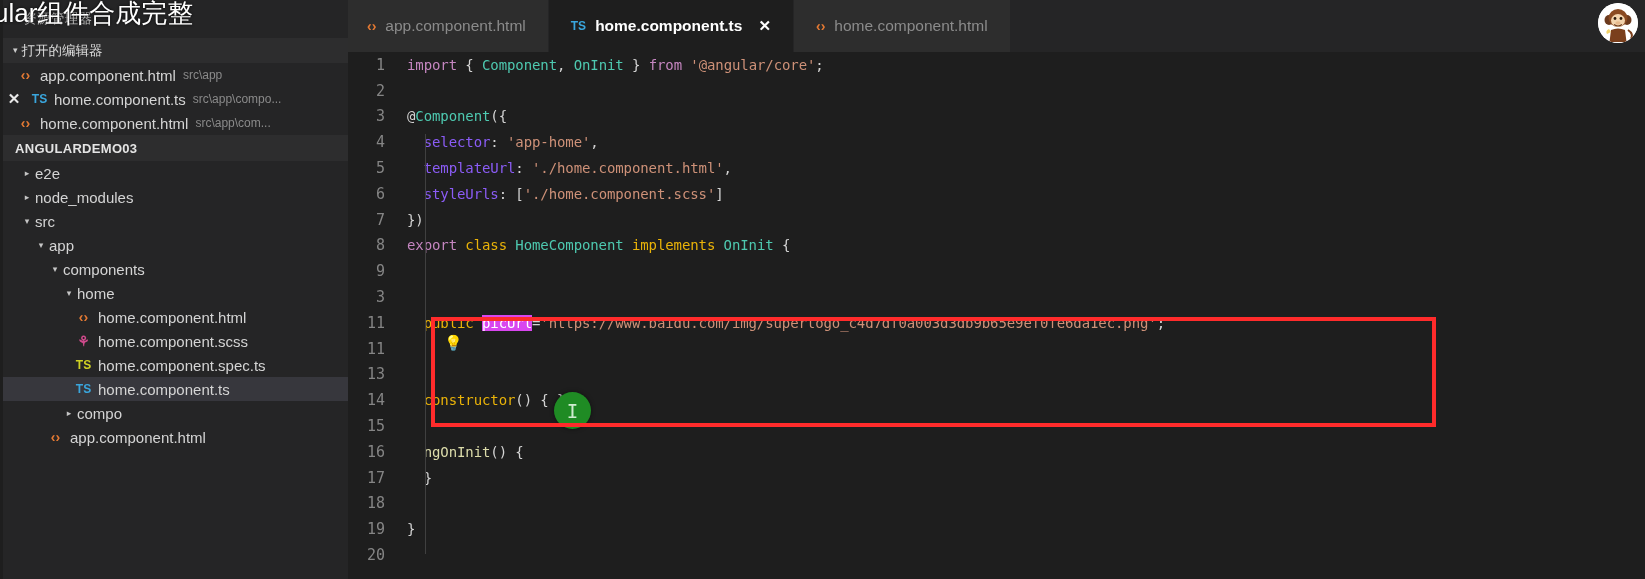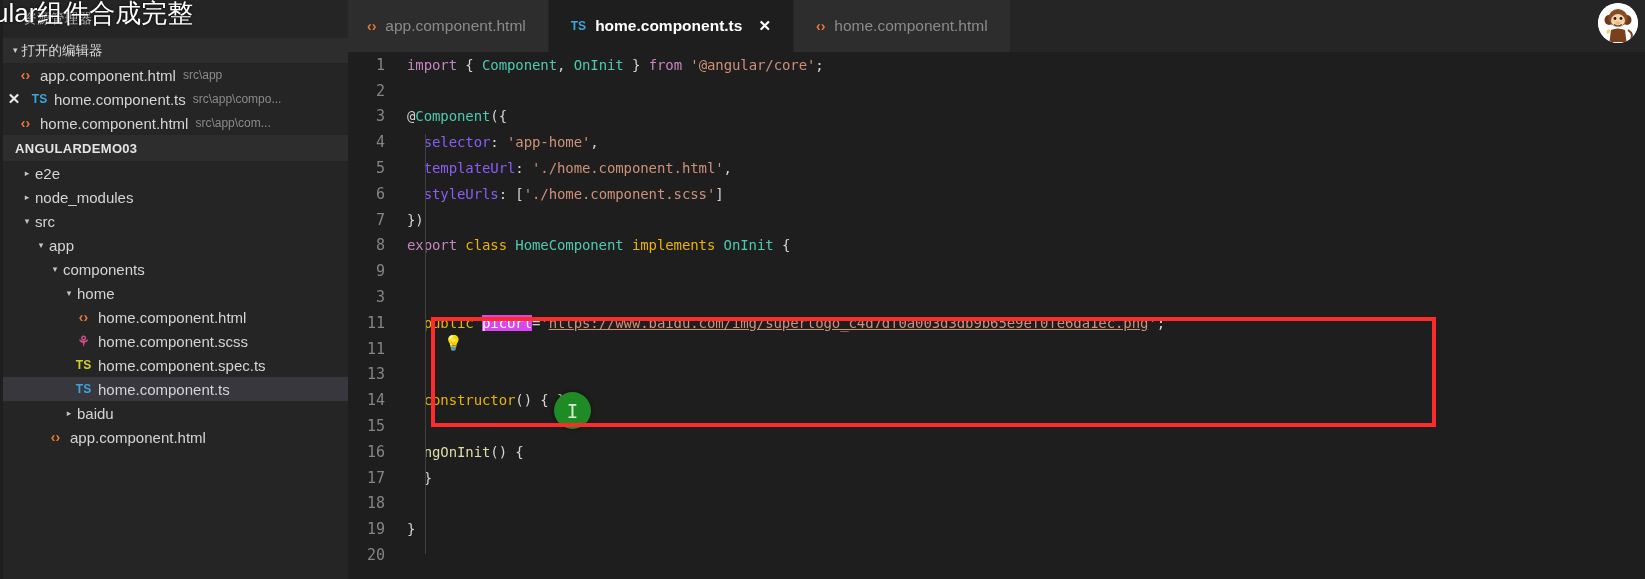--- a/index.html
+++ b/index.html
@@ -86,21 +86,21 @@
   
   .kw   { color:#c586c0; }   
   .kw2  { color:#eab308; }   
   .type { color:#4ec9b0; }   
   .prop { color:#8b5cf6; }   
   .str  { color:#ce9178; }   
   .fn   { color:#dcdcaa; }   
   .pn   { color:#d4d4d4; }
 
   .sel { background:#d946ef; color:#ffffff; }
-  .urlstr { color:#ce9178; text-decoration:underline; text-decoration-color:#ce9178; }
+  .urlstr { color:#ce9178; text-decoration-color:#ce9178; }
 
   
   .guide {
     position:absolute; left:80px; top:82px; width:1px; height:420px;
     background:#404040; z-index:1;
   }
 
   
   .redbox {
     position:absolute; left:86px; top:265px; width:1005px; height:110px;
@@ -196,21 +196,21 @@
         <div class="row" style="padding-left: 72px;">
           <span class="ic ic-ts-y">TS</span>
           <span class="name">home.component.spec.ts</span>
         </div>
         <div class="row selected" style="padding-left: 72px;">
           <span class="ic ic-ts">TS</span>
           <span class="name">home.component.ts</span>
         </div>
         <div class="row" style="padding-left: 58px;">
           <span class="arrow">▸</span>
-          <span class="name">baidu</span>
+          <span class="name">compo</span>
         </div>
         <div class="row" style="padding-left: 44px;">
           <span class="ic ic-html">‹›</span>
           <span class="name">app.component.html</span>
         </div>
       </div>
   </div>
 
   <div class="editor">
     <div class="tabs" id="tab-bar">

